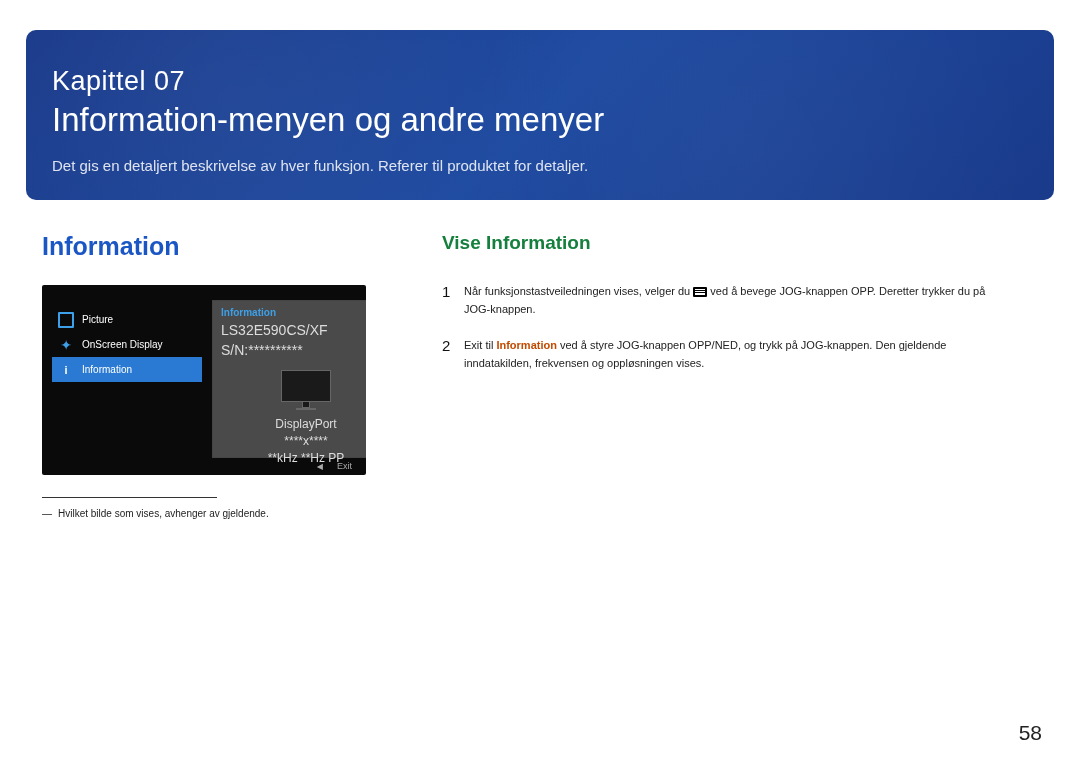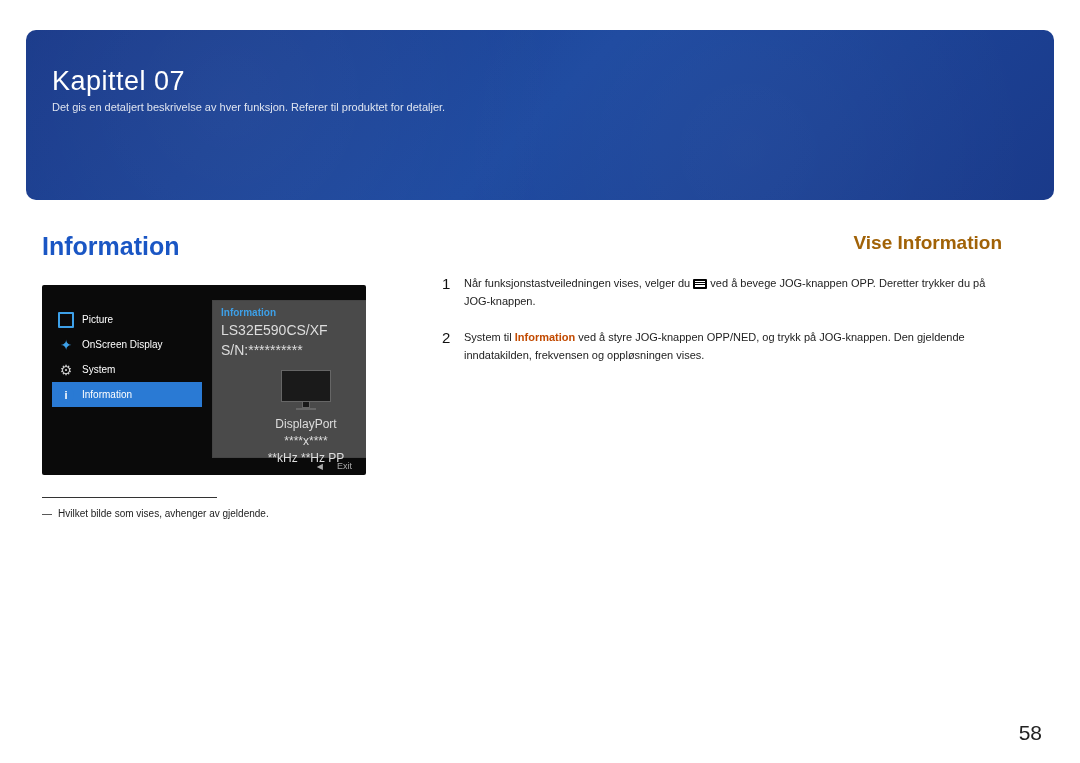--- a/index.html
+++ b/index.html
@@ -1,27 +1,27 @@
 <!DOCTYPE html>
 <html><head>
 <meta charset="utf-8">
 <style>
 * { margin: 0; padding: 0; box-sizing: border-box; }
 body { font-family: Arial, Helvetica, sans-serif; background: #fff; width: 1080px; height: 763px; position: relative; color: #222; }
 .banner { position: absolute; left: 26px; top: 30px; right: 26px; height: 170px; background: linear-gradient(135deg, #1a3a8a 0%, #1e4aa0 50%, #1a3a8a 100%); border-radius: 10px; padding: 36px 30px 21px 26px; color: #fff; overflow: hidden; }
 .banner::before { content: ""; position: absolute; inset: 0; background: radial-gradient(circle at 20% 40%, rgba(255,255,255,0.04), transparent 40%), radial-gradient(circle at 70% 70%, rgba(255,255,255,0.03), transparent 40%); }
 .chapter { font-size: 27px; font-weight: 400; letter-spacing: 0.5px; margin-bottom: 4px; position: relative; }
 .title { font-size: 33px; font-weight: 500; margin-bottom: 18px; position: relative; }
-.subtitle { font-size: 11px; opacity: 0.85; position: relative; }
+.subtitle { font-size: 15px; opacity: 0.85; position: relative; }
 .content { position: absolute; top: 232px; left: 42px; right: 52px; }
 .col-left { float: left; width: 380px; }
 .col-right { float: left; width: 560px; margin-left: 20px; }
 .h-info { color: #1a56c4; font-size: 25px; font-weight: 600; margin-bottom: 24px; }
 .intro-text { font-size: 11px; color: #222; margin-bottom: 14px; }
-.h-vise { font-size: 19px; font-weight: 700; color: #a16207; margin-bottom: 18px; text-align: right; }
+.h-vise { font-size: 19px; font-weight: 700; color: #15803d; margin-bottom: 26px; }
 .step { display: flex; gap: 12px; margin-bottom: 16px; font-size: 11px; line-height: 1.6; }
 .step-num { font-weight: 500; font-size: 15px; color: #111; min-width: 10px; }
 .step-text { flex: 1; padding-top: 3px; }
 .highlight { color: #c24a00; font-weight: 600; }
 .menu-icon { display: inline-block; width: 14px; height: 10px; background: #000; vertical-align: middle; position: relative; border-radius: 1px; }
 .menu-icon::before { content: ""; position: absolute; top: 2px; left: 2px; right: 2px; bottom: 2px; background: linear-gradient(#fff 1px, #000 1px, #000 2px, #fff 2px, #fff 3px, #000 3px, #000 4px, #fff 4px); }
 
 
 .osd { width: 324px; height: 190px; background: #0a0a0a; border-radius: 2px; position: relative; overflow: hidden; }
 .osd-sidebar { position: absolute; left: 10px; top: 22px; width: 150px; }
@@ -49,40 +49,37 @@
 .footnote { font-size: 10px; color: #222; display: flex; gap: 6px; }
 .footnote-mark { font-size: 10px; }
 
 .page-num { position: absolute; right: 38px; bottom: 18px; font-size: 21px; color: #222; }
 </style>
 </head>
 <body>
 
 <div class="banner">
   <div class="chapter">Kapittel  07</div>
+  <div class="title">Information-menyen og andre menyer</div>
   <div class="subtitle">Det gis en detaljert beskrivelse av hver funksjon. Referer til produktet for detaljer.</div>
 </div>
 
 <div class="content">
   <div class="col-left">
     <div class="h-info">Information</div>
 
     <div class="osd">
       <div class="osd-sidebar">
         <div class="osd-item">
           <span class="osd-icon icon-picture"></span>
           <span>Picture</span>
         </div>
         <div class="osd-item">
           <span class="osd-icon icon-onscreen"></span>
           <span>OnScreen Display</span>
-        </div>
-        <div class="osd-item">
-          <span class="osd-icon icon-system"></span>
-          <span>System</span>
         </div>
         <div class="osd-item active">
           <span class="osd-icon icon-info"></span>
           <span>Information</span>
         </div>
       </div>
       <div class="osd-panel">
         <div class="osd-panel-title">Information</div>
         <div class="osd-panel-line">LS32E590CS/XF</div>
         <div class="osd-panel-line">S/N:**********</div>
@@ -113,21 +110,21 @@
       <div class="step-text">
         <span>Når funksjonstastveiledningen vises, velger du </span>
         <span class="menu-icon"></span>
         <span> ved å bevege JOG-knappen OPP. Deretter trykker du på JOG-knappen.</span>
       </div>
     </div>
 
     <div class="step">
       <div class="step-num">2</div>
       <div class="step-text">
-        <span>System til </span>
+        <span>Exit til </span>
         <span class="highlight">Information</span>
         <span> ved å styre JOG-knappen OPP/NED, og trykk på JOG-knappen. Den gjeldende inndatakilden, frekvensen og oppløsningen vises.</span>
       </div>
     </div>
   </div>
 </div>
 
 <div class="page-num">58</div>
 
 </body></html>

